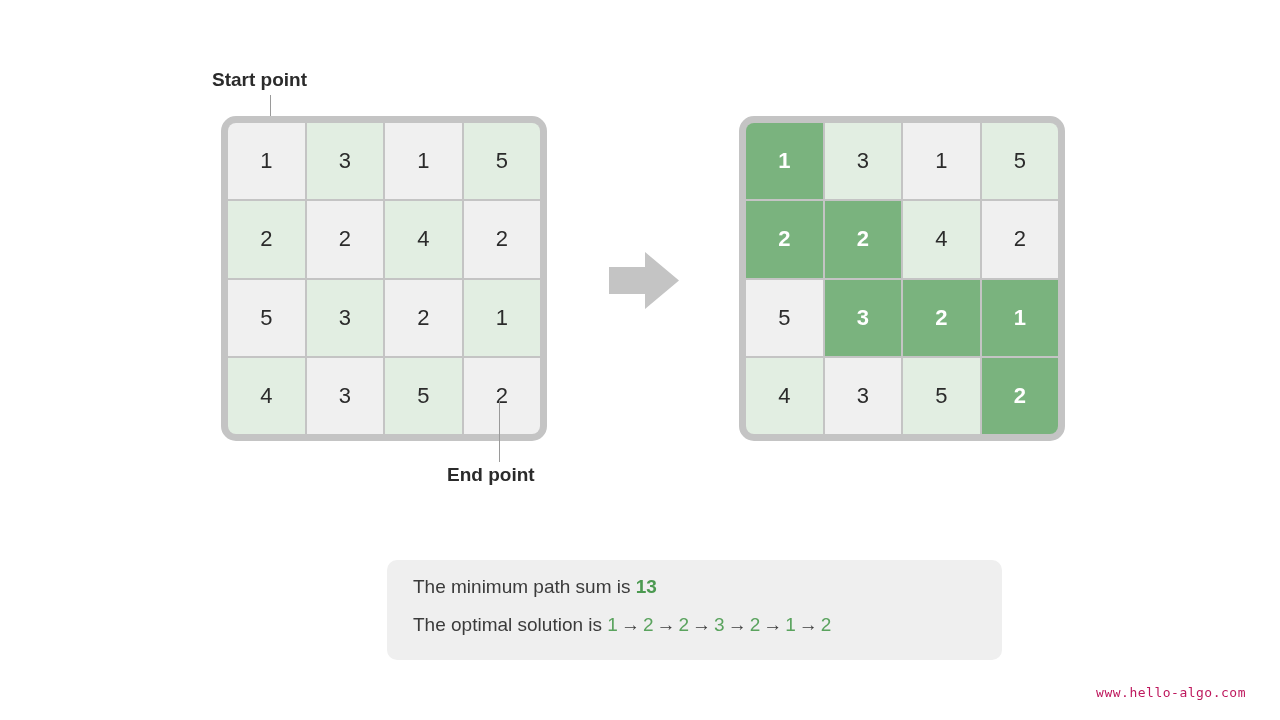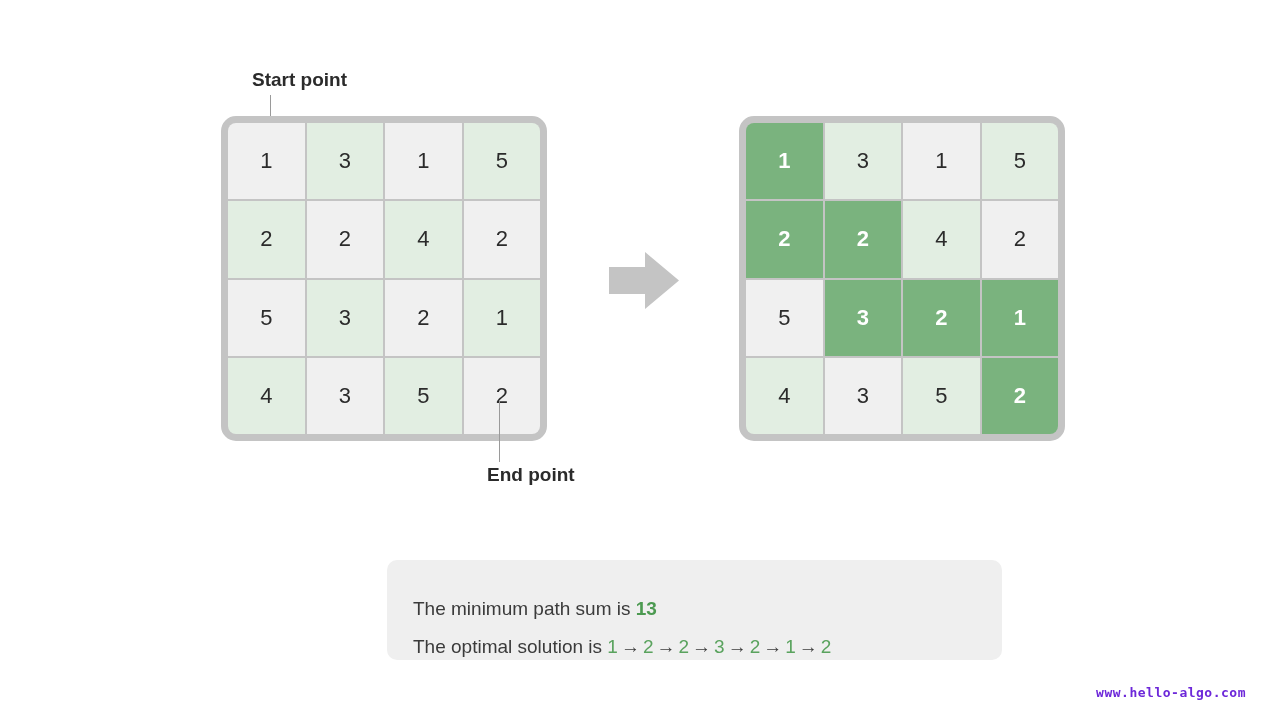--- a/index.html
+++ b/index.html
@@ -15,21 +15,20 @@
     overflow: hidden;
   }
 
   
   .pt-label {
     position: absolute;
     font-size: 19px;
     font-weight: bold;
     color: #2b2b2b;
     white-space: nowrap;
-    margin-left: 40px;
   }
   #start-label { left: 212px; top: 69px; }
   #end-label   { left: 447px; top: 464px; text-align: right; }
 
   .leader {
     position: absolute;
     width: 1px;
     background: #9a9a9a;
   }
   #start-leader { left: 270px; top: 95px;  height: 65px; }
@@ -75,42 +74,41 @@
   
   #info-box {
     position: absolute;
     left: 387px;
     top: 560px;
     width: 615px;
     height: 100px;
     background: #efefef;
     border-radius: 10px;
     box-sizing: border-box;
-    padding: 30px 0 0 26px;
+    padding: 8px 0 0 26px;
   }
   .info-line {
     font-size: 19px;
     color: #3b3b3b;
     line-height: 38px;
     white-space: nowrap;
   }
   .accent { color: #4c9a51; font-weight: bold; }
   .seq-num { color: #5aa35e; }
   .seq-arrow { color: #3b3b3b; padding: 0 3px; }
 
   
   #watermark {
     position: absolute;
     right: 34px;
     bottom: 20px;
     font-family: "DejaVu Sans Mono", monospace;
     font-size: 13px;
-    color: #6d28d9;
+    color: #be185d;
     letter-spacing: 0.5px;
-    font-weight: bold;
   }
 </style>
 </head>
 <body>
 
 <div class="pt-label" id="start-label">Start point</div>
 <div class="leader" id="start-leader"></div>
 
 <div class="grid-frame" id="grid-left">
     <div class="cell">1</div>

